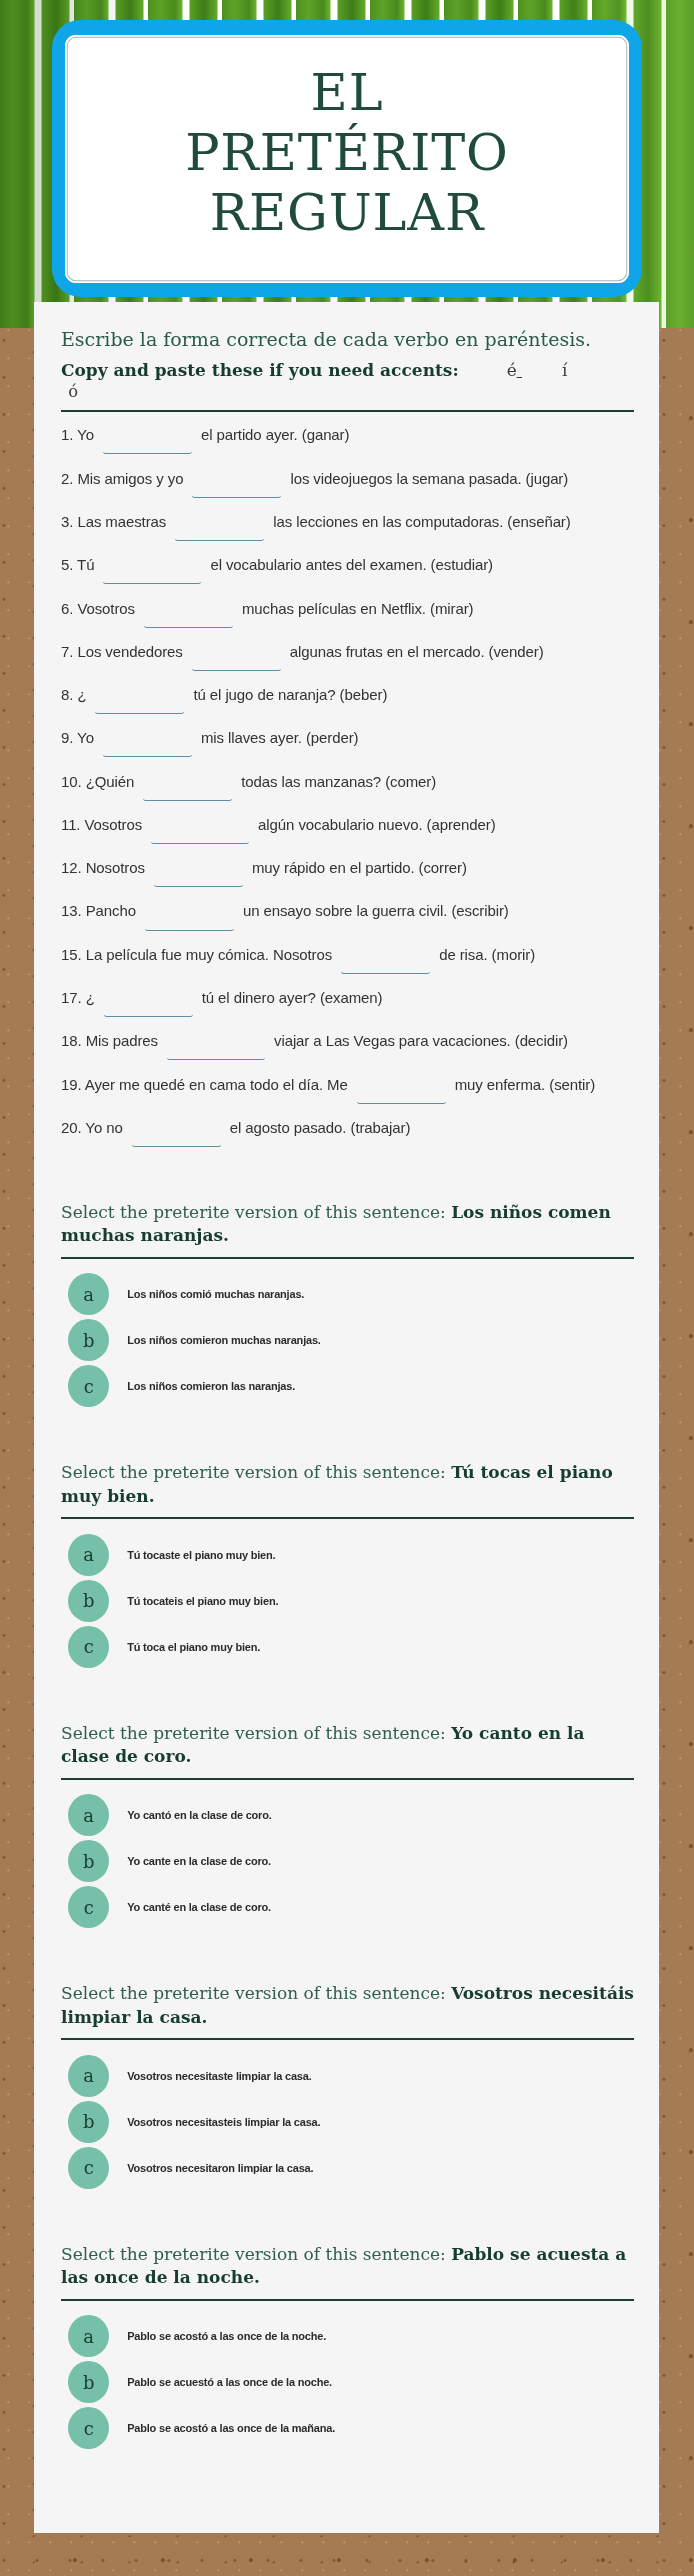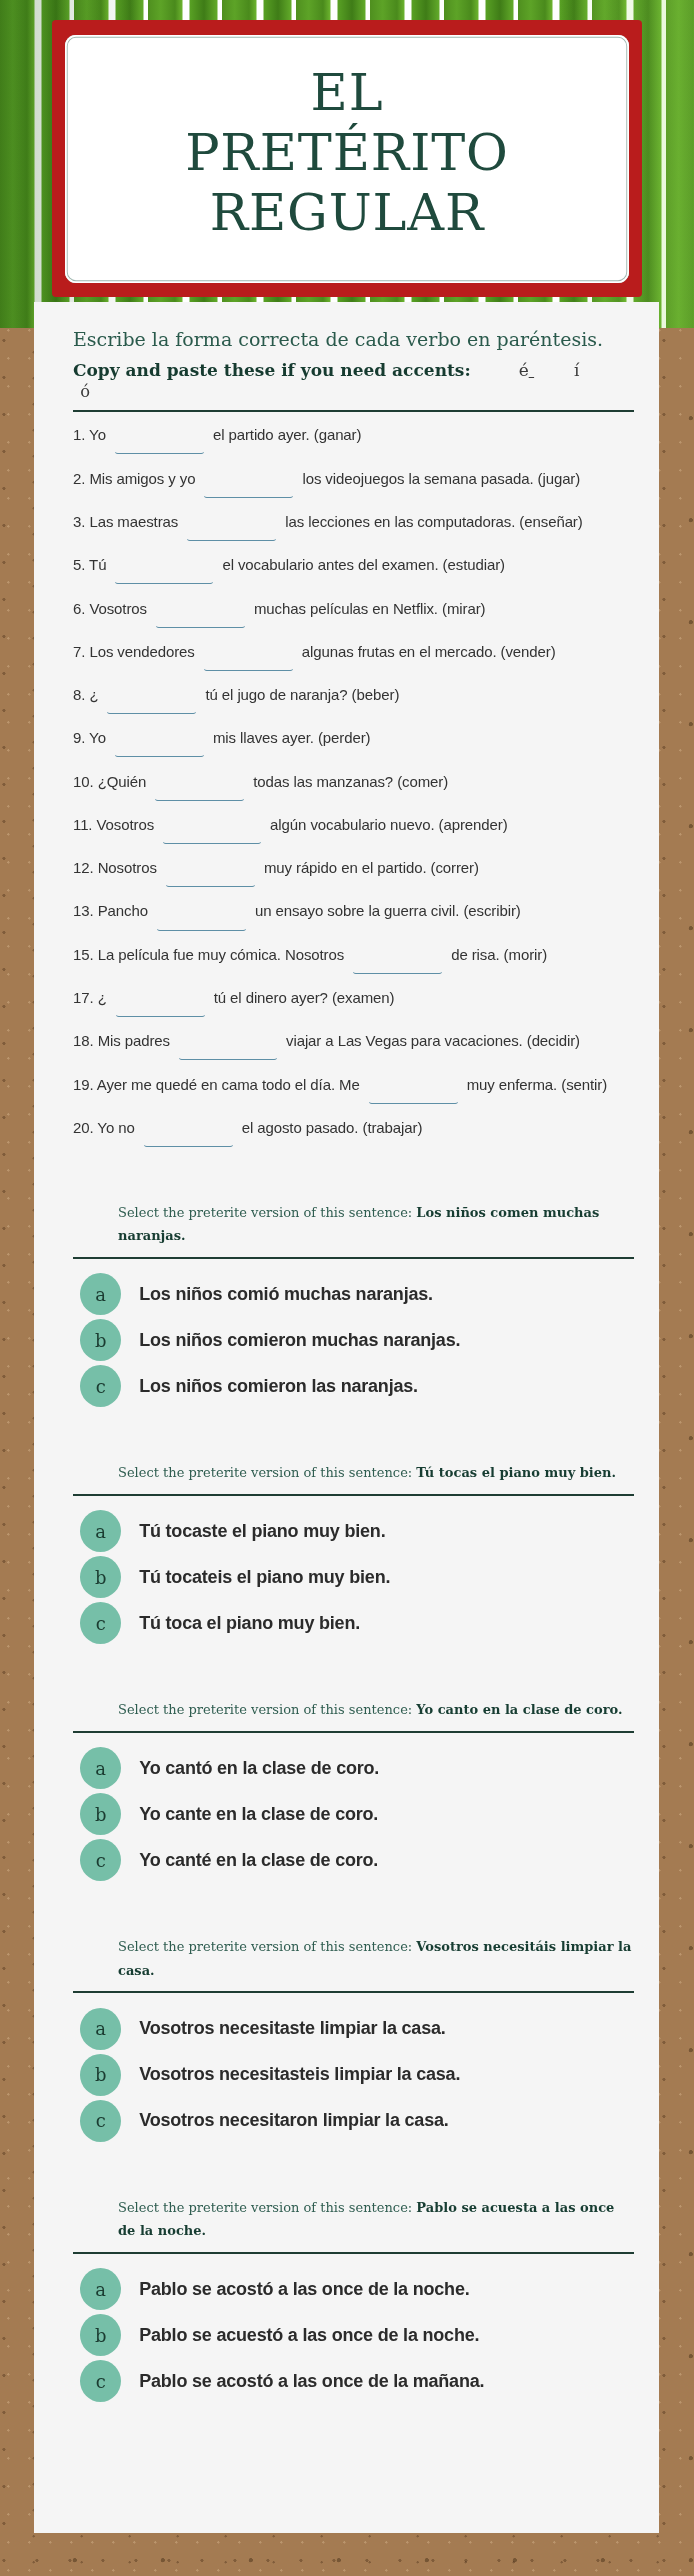--- a/index.html
+++ b/index.html
@@ -24,37 +24,37 @@
         repeating-linear-gradient(90deg,
           #4f8f1f 0px, #5da327 12.7px, #4a8a1c 27px, #6bb22e 34px, #ffffff 35px, #ffffff 41px,
           #58a024 42px, #3f7c17 56px, #62aa2a 69px, #ffffff 70px, #ffffff 74px);
     }
     .header-band::after {
       content: ""; position: absolute; inset: 0;
       background: linear-gradient(90deg, rgba(20,70,10,0.25), rgba(255,255,255,0) 20%, rgba(255,255,255,0) 80%, rgba(150,220,80,0.25));
     }
     .title-card {
       position: absolute; left: 52px; top: 20px; width: 590px; height: 277px;
-      background: #b91c1c; border-radius: 4px; z-index: 2; padding-left: 37px;
+      background: #0ea5e9; border-radius: 28px; z-index: 2; padding-left: 37px;
     }
     .title-inner {
       position: absolute; left: 12.7px; top: 14.5px; right: 12.7px; bottom: 14.5px;
       background: #ffffff; border-radius: 11px;
       box-shadow: inset 0 0 0 1.8px #ffffff, inset 0 0 0 2.7px #9fb7b0;
       display: flex; align-items: center; justify-content: center; text-align: center;
     }
     .title-text {
       font-family: "DejaVu Serif", serif;
       color: #1f4a3d; font-size: 51px; font-weight: normal; line-height: 60px;
       letter-spacing: 0.9px; width: 380px; margin-top: -11px;
     }
     
     .panel {
       position: absolute; left: 34px; top: 302px; width: 625px; height: 2231px;
-      background: #f5f5f5; z-index: 3; padding-left: 12px;
+      background: #f5f5f5; z-index: 3;
     }
     .panel-inner { padding: 23.5px 25px 0 27px; }
     .instructions {
       font-family: "DejaVu Serif", serif; color: #2a5a4c;
       font-size: 19px; font-weight: 300; line-height: 27px;
     }
     .accent-line {
       font-family: "DejaVu Serif", serif; color: #163b30;
       font-size: 17px; font-weight: bold; line-height: 25px; margin-top: 5.4px;
     }
@@ -70,33 +70,33 @@
     .blank {
       display: inline-block; width: 89px; height: 20px; vertical-align: -8.1px;
       border: none; border-bottom: 1.4px solid #5e8fa6; background: transparent;
       margin: 0 9px; border-radius: 0 0 2.7px 2.7px;
     }
     .blank.w110 { width: 98px; }
     .mc-block { margin-top: 52px; }
     .mc-block.first { margin-top: 54px; }
     .mc-question {
       font-family: "DejaVu Serif", serif; color: #2f5d50;
-      font-size: 13px; font-weight: 300; line-height: 23.5px; margin-left: 45px;
+      font-size: 17px; font-weight: 300; line-height: 23.5px;
     }
     .mc-question b { color: #173d32; font-weight: bold; }
     .mc-rule { height: 1.8px; background: #1e3d33; margin-top: 9px; margin-bottom: 12.7px; }
     .option { display: flex; align-items: center; height: 46px; cursor: pointer; }
     .option-circle {
       width: 41px; height: 42px; border-radius: 50%; background: #76bfa8;
       display: flex; align-items: center; justify-content: center;
       font-family: "DejaVu Serif", serif; font-size: 18px; color: #1b3c31; margin-left: 7.2px;
       flex-shrink: 0;
     }
     .option-text {
-      margin-left: 18px; font-size: 18px; font-weight: bold; color: #2b2b2b; letter-spacing: -0.2px;
+      margin-left: 18px; font-size: 11px; font-weight: bold; color: #2b2b2b; letter-spacing: -0.2px;
     }
   </style>
 </head>
 <body>
 
 <div class="header-band"></div>
 
 <div class="title-card">
   <div class="title-inner">
     <h1 class="title-text">EL PRETÉRITO REGULAR</h1>

